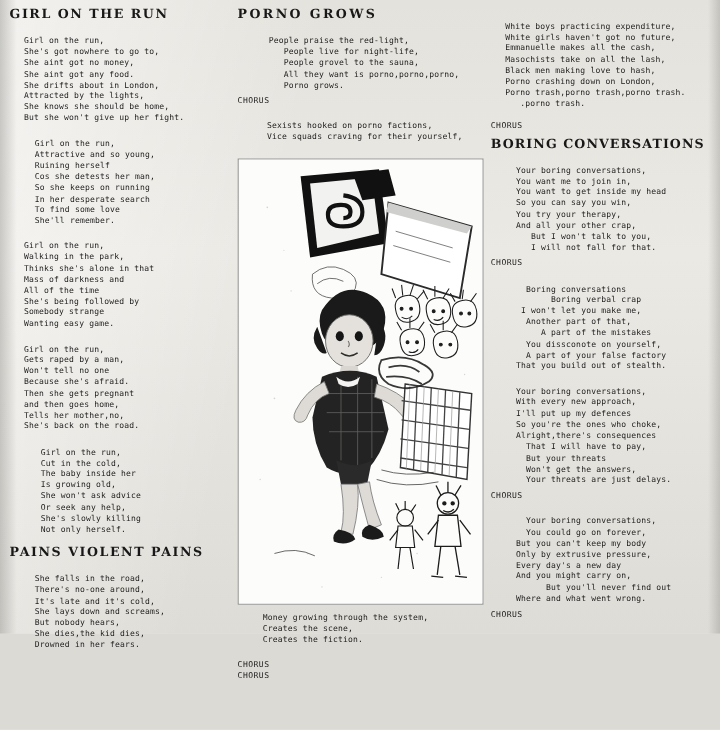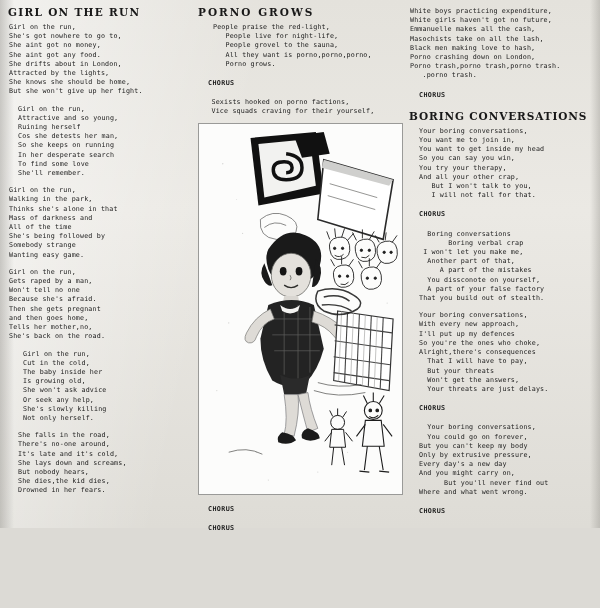--- a/index.html
+++ b/index.html
@@ -51,32 +51,31 @@
     text-align: left;
     letter-spacing: 2px;
   }
   .lyrics {
     font-family: "DejaVu Sans Mono", monospace;
     font-size: 6.7px;
     line-height: 9.2px;
     color: #1c1c1c;
     white-space: pre;
     letter-spacing: 0.15px;
-    margin: 1px;
+    margin: 12px;
   }
   .lyrics.indent1 { padding-left: 9px; }
   .lyrics.indent2 { padding-left: 14px; }
   .chorus {
     font-family: "DejaVu Sans Mono", monospace;
     font-size: 6.7px;
     line-height: 9.2px;
     color: #1c1c1c;
     letter-spacing: 0.4px;
-    margin: 10px;
-    font-weight: bold;
+    margin: 0;
   }
   .blk { margin-bottom: 8px; }
   .blk-tight { margin-bottom: 4px; }
 
   
   .photo-wrap {
     position: relative;
     margin: 6px 0 7px 0;
     width: 205px;
     height: 372px;
@@ -158,20 +157,21 @@
 She's back on the road.</pre>
       <pre class="lyrics indent2 blk">Girl on the run,
 Cut in the cold,
 The baby inside her
 Is growing old,
 She won't ask advice
 Or seek any help,
 She's slowly killing
 Not only herself.</pre>
 
+      <div class="song-title">PAINS VIOLENT PAINS</div>
       <pre class="lyrics indent1">She falls in the road,
 There's no-one around,
 It's late and it's cold,
 She lays down and screams,
 But nobody hears,
 She dies,the kid dies,
 Drowned in her fears.</pre>
     </div>
 
     <div class="col col-mid">
@@ -348,20 +348,23 @@
                 <circle cx="150" cy="330" r="0.6"></circle>
               <circle cx="190" cy="180" r="0.6"></circle>
                 <circle cx="38" cy="76" r="0.5"></circle>
               <circle cx="120" cy="350" r="0.6"></circle>
                 <circle cx="70" cy="358" r="0.6"></circle>
             </g>
           </svg>
         </div>
       </div>
 
+      <pre class="lyrics indent1 bottom-mid">Money growing through the system,
+Creates the scene,
+Creates the fiction.</pre>
       <div class="chorus indent2">CHORUS</div>
       <div class="chorus indent3">CHORUS</div>
     </div>
 
     <div class="col col-right">
 
       <pre class="lyrics right-top">White boys practicing expenditure,
 White girls haven't got no future,
 Emmanuelle makes all the cash,
 Masochists take on all the lash,

